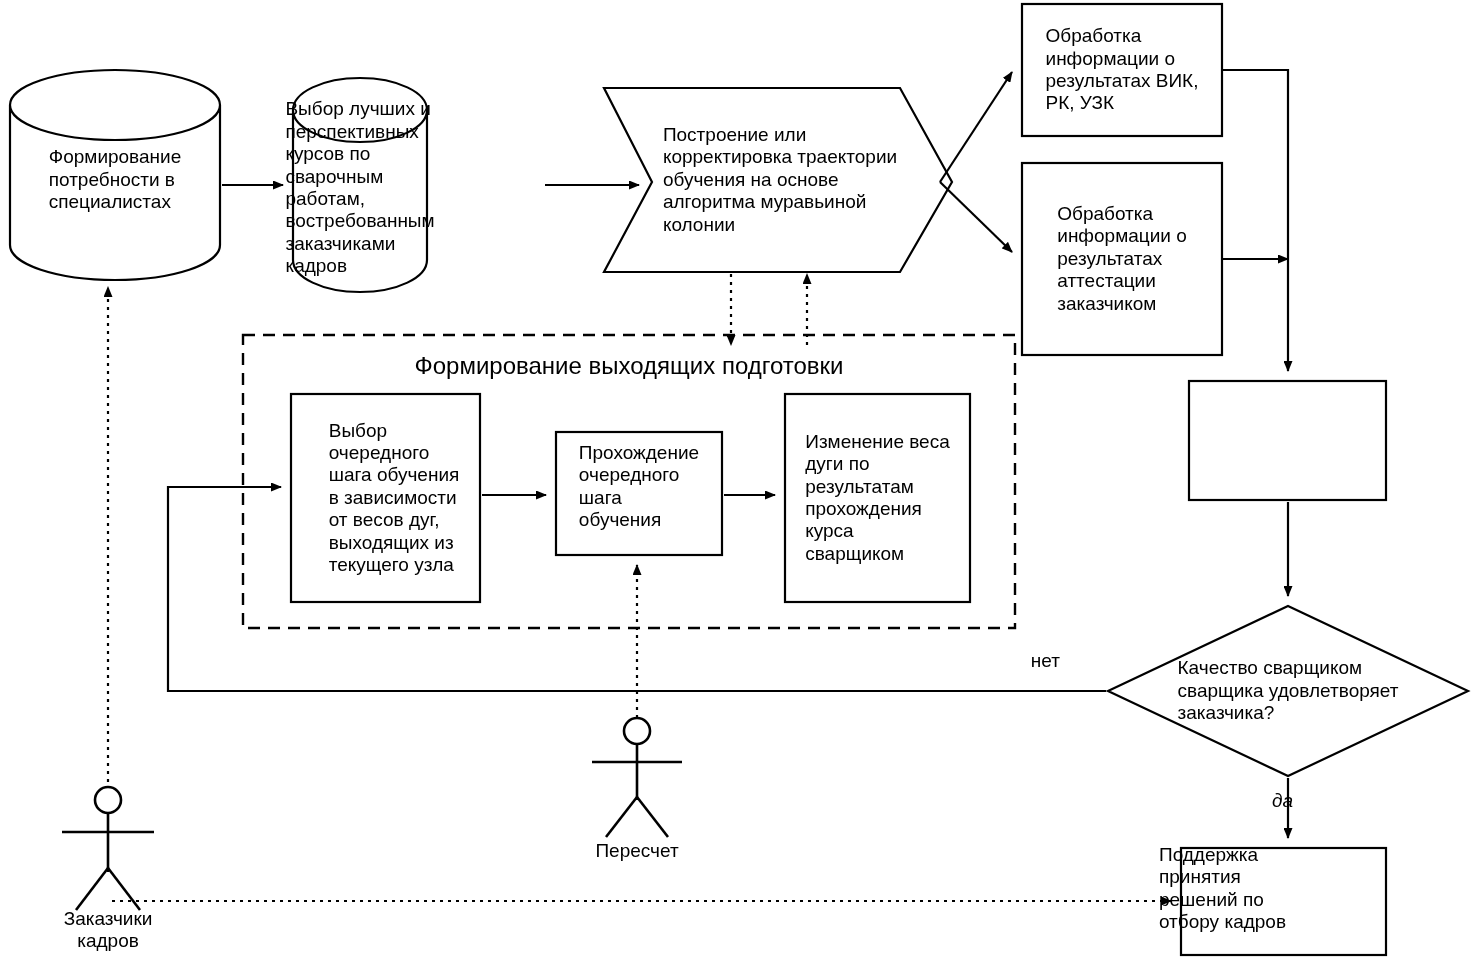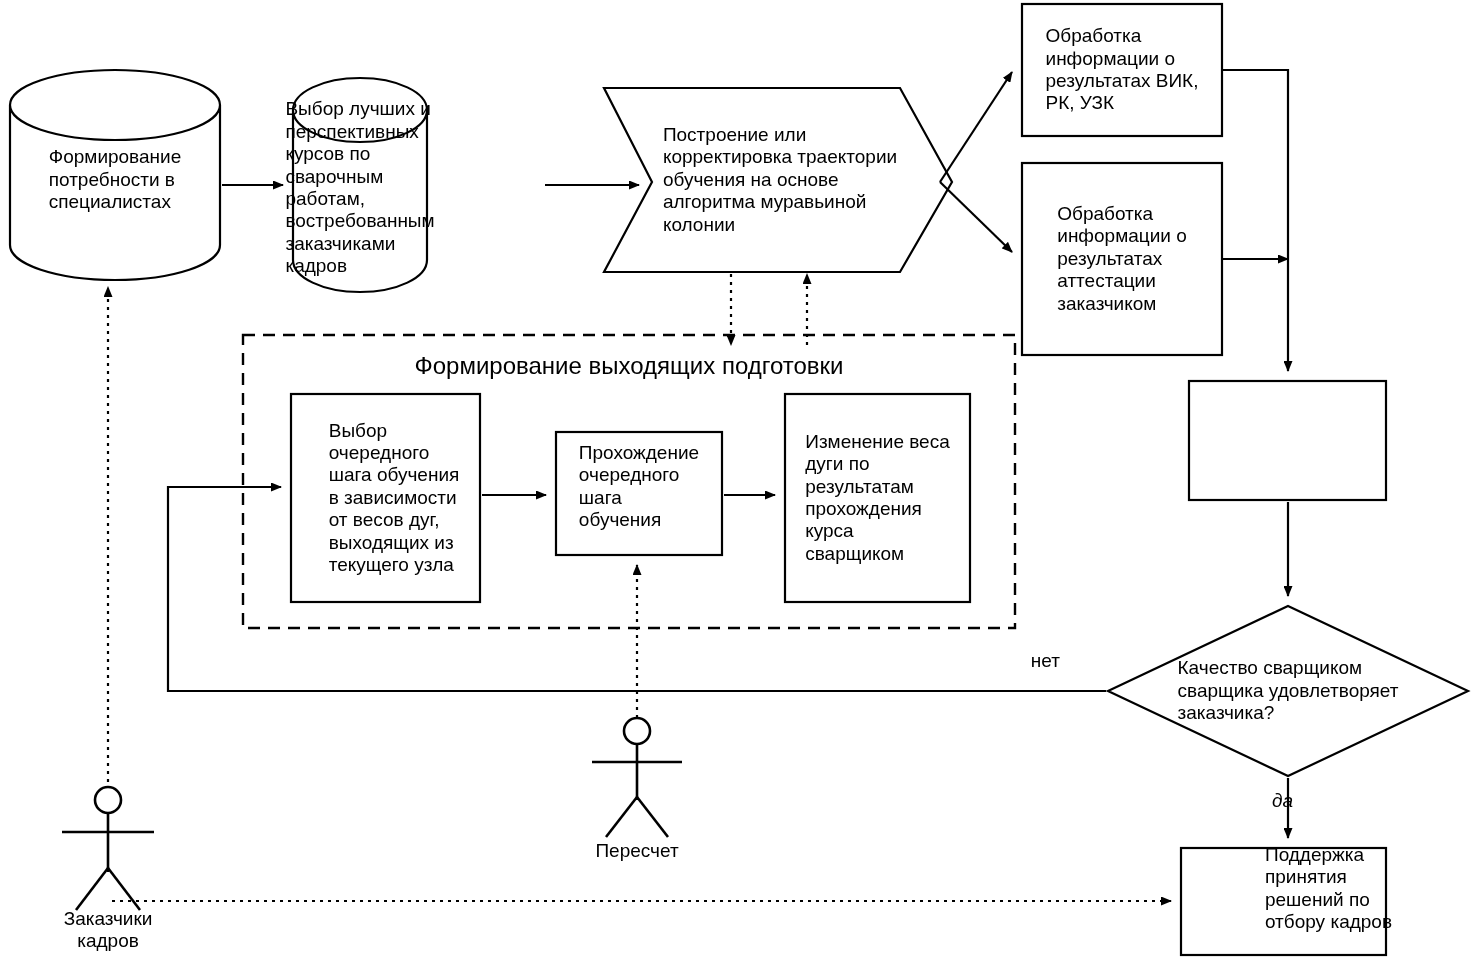--- a/index.html
+++ b/index.html
@@ -166,21 +166,21 @@
 результатах ВИК,
 РК, УЗК</div>
   <div class="node-text" style="left:1024px; top:165px; width:196px; height:188px;">Обработка
 информации о
 результатах
 аттестации
 заказчиком</div>
   <div class="node-text" style="left:1148px; top:641px; width:280px; height:100px;">Качество сварщиком
 сварщика удовлетворяет
 заказчика?</div>
-  <div class="node-text" style="left:1228px; top:850px; width:201px; height:77px;">Поддержка
+  <div class="node-text" style="left:1122px; top:850px; width:201px; height:77px;">Поддержка
 принятия
 решений по
 отбору кадров</div>
   <div class="node-text" style="left:293px; top:396px; width:202px; height:204px;">Выбор
 очередного
 шага обучения
 в зависимости
 от весов дуг,
 выходящих из
 текущего узла</div>

